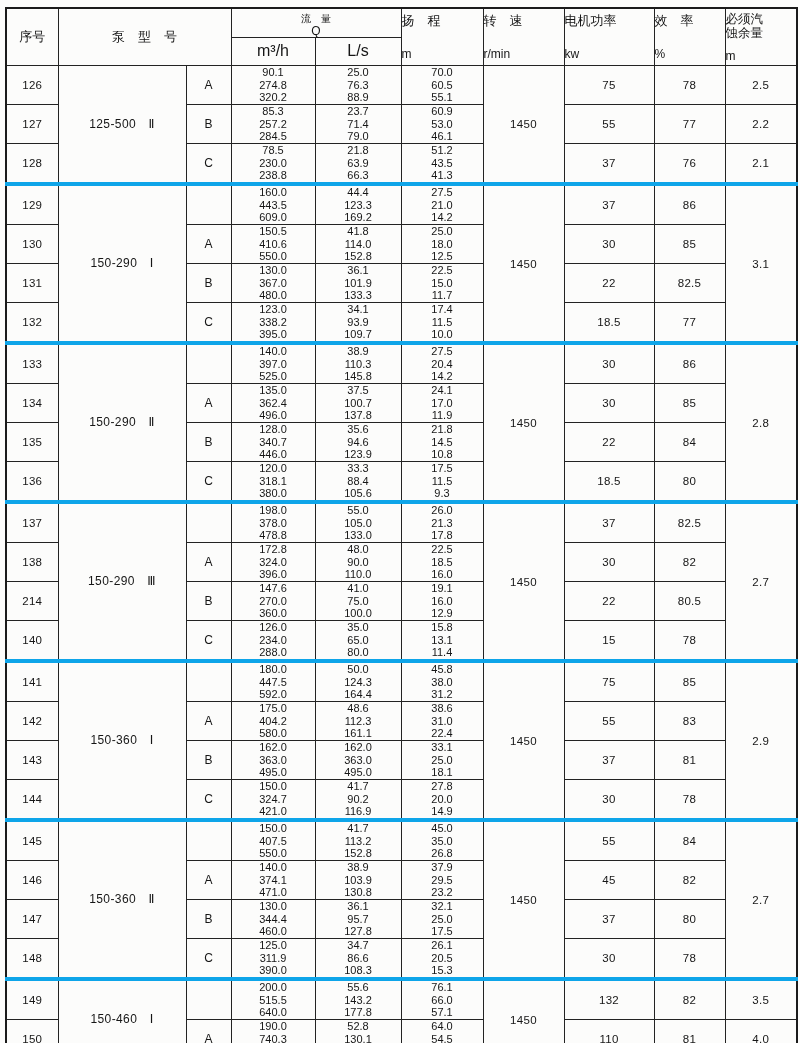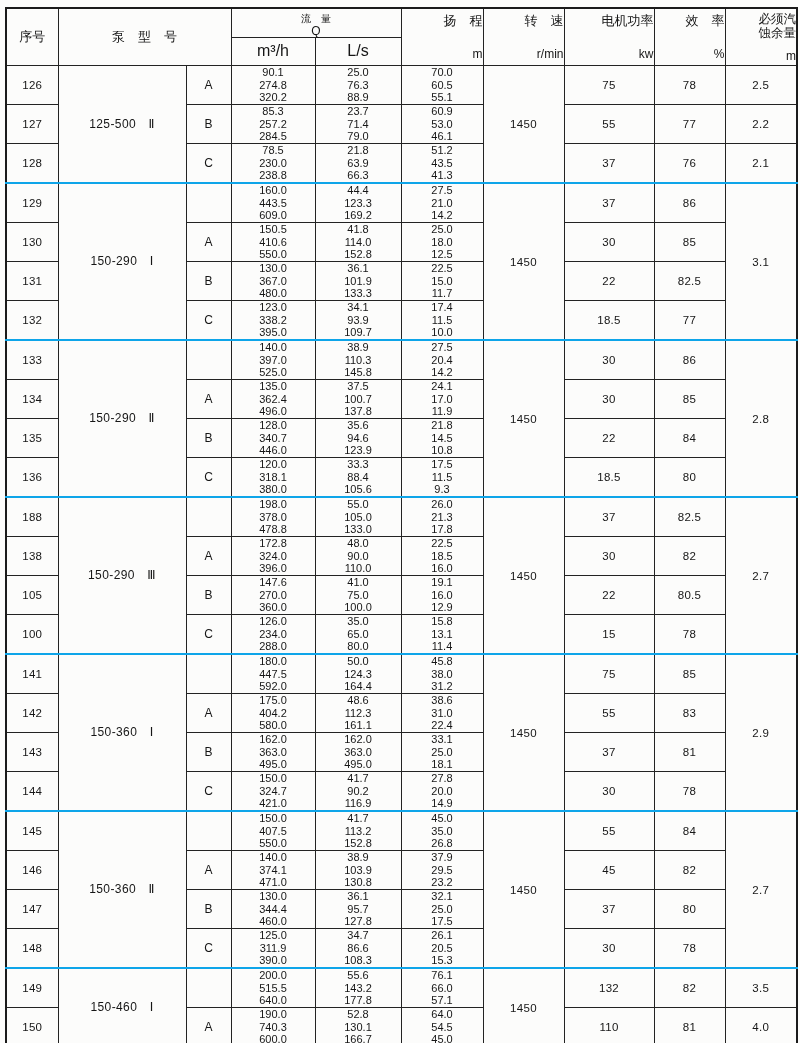--- a/index.html
+++ b/index.html
@@ -16,34 +16,34 @@
     border:2px solid #1b1b1b;
   }
   th,td{
     border:1px solid #232323;
     text-align:center;vertical-align:middle;
     padding:0;font-weight:normal;
   }
   thead th{font-size:13px;}
   tr.h1 th{height:26px;}
   tr.h2 th{height:26px;font-size:16px;}
-  .vh{display:flex;flex-direction:column;justify-content:space-between;align-items:flex-end;height:46px;padding:5px 0;}
+  .vh{display:flex;flex-direction:column;justify-content:space-between;align-items:flex-start;height:46px;padding:5px 0;}
   .vh .tt{font-size:13px;line-height:14px;}
   .vh .uu{font-size:12px;line-height:12px;}
   .npsh-t{font-size:12.5px;line-height:14px;font-family:Liberation Serif, serif;}
   .flow-th .ft{font-size:10px;line-height:14px;margin-top:2px;}
   .flow-th .q{font-size:12px;line-height:11px;margin-bottom:-2px;}
   tbody td{height:38px;font-size:11.5px;background:transparent;}
   td.c-seq{font-size:11.5px;letter-spacing:0.3px;}
   td.c-model{font-size:12px;letter-spacing:0.4px;}
   td.c-letter{font-size:12px;}
   td.c-num{font-size:11px;}
   td.c-num div{line-height:12.5px;}
   td.c-mid{font-size:11.5px;letter-spacing:0.3px;}
-  tr.gs td{border-top:2px solid #0ea5e9;}
+  tr.gs td{border-top:4px solid #0ea5e9;}
 </style>
 </head>
 <body>
 
 <div class="page">
   <table>
     <colgroup>
       <col style="width:52px">
       <col style="width:128px">
       <col style="width:45px">
@@ -339,21 +339,21 @@
           </td>
           <td class="c-num">
             <div>17.5</div>
             <div>11.5</div>
             <div>9.3</div>
           </td>
           <td class="c-mid">18.5</td>
           <td class="c-mid">80</td>
         </tr>
         <tr class="gs">
-          <td class="c-seq">188</td>
+          <td class="c-seq">137</td>
           <td class="c-model" rowspan="4">150-290　Ⅲ</td>
           <td class="c-letter"></td>
           <td class="c-num">
             <div>198.0</div>
             <div>378.0</div>
             <div>478.8</div>
           </td>
           <td class="c-num">
             <div>55.0</div>
             <div>105.0</div>
@@ -384,42 +384,42 @@
           </td>
           <td class="c-num">
             <div>22.5</div>
             <div>18.5</div>
             <div>16.0</div>
           </td>
           <td class="c-mid">30</td>
           <td class="c-mid">82</td>
         </tr>
         <tr>
-          <td class="c-seq">105</td>
+          <td class="c-seq">214</td>
           <td class="c-letter">B</td>
           <td class="c-num">
             <div>147.6</div>
             <div>270.0</div>
             <div>360.0</div>
           </td>
           <td class="c-num">
             <div>41.0</div>
             <div>75.0</div>
             <div>100.0</div>
           </td>
           <td class="c-num">
             <div>19.1</div>
             <div>16.0</div>
             <div>12.9</div>
           </td>
           <td class="c-mid">22</td>
           <td class="c-mid">80.5</td>
         </tr>
         <tr>
-          <td class="c-seq">100</td>
+          <td class="c-seq">140</td>
           <td class="c-letter">C</td>
           <td class="c-num">
             <div>126.0</div>
             <div>234.0</div>
             <div>288.0</div>
           </td>
           <td class="c-num">
             <div>35.0</div>
             <div>65.0</div>
             <div>80.0</div>

